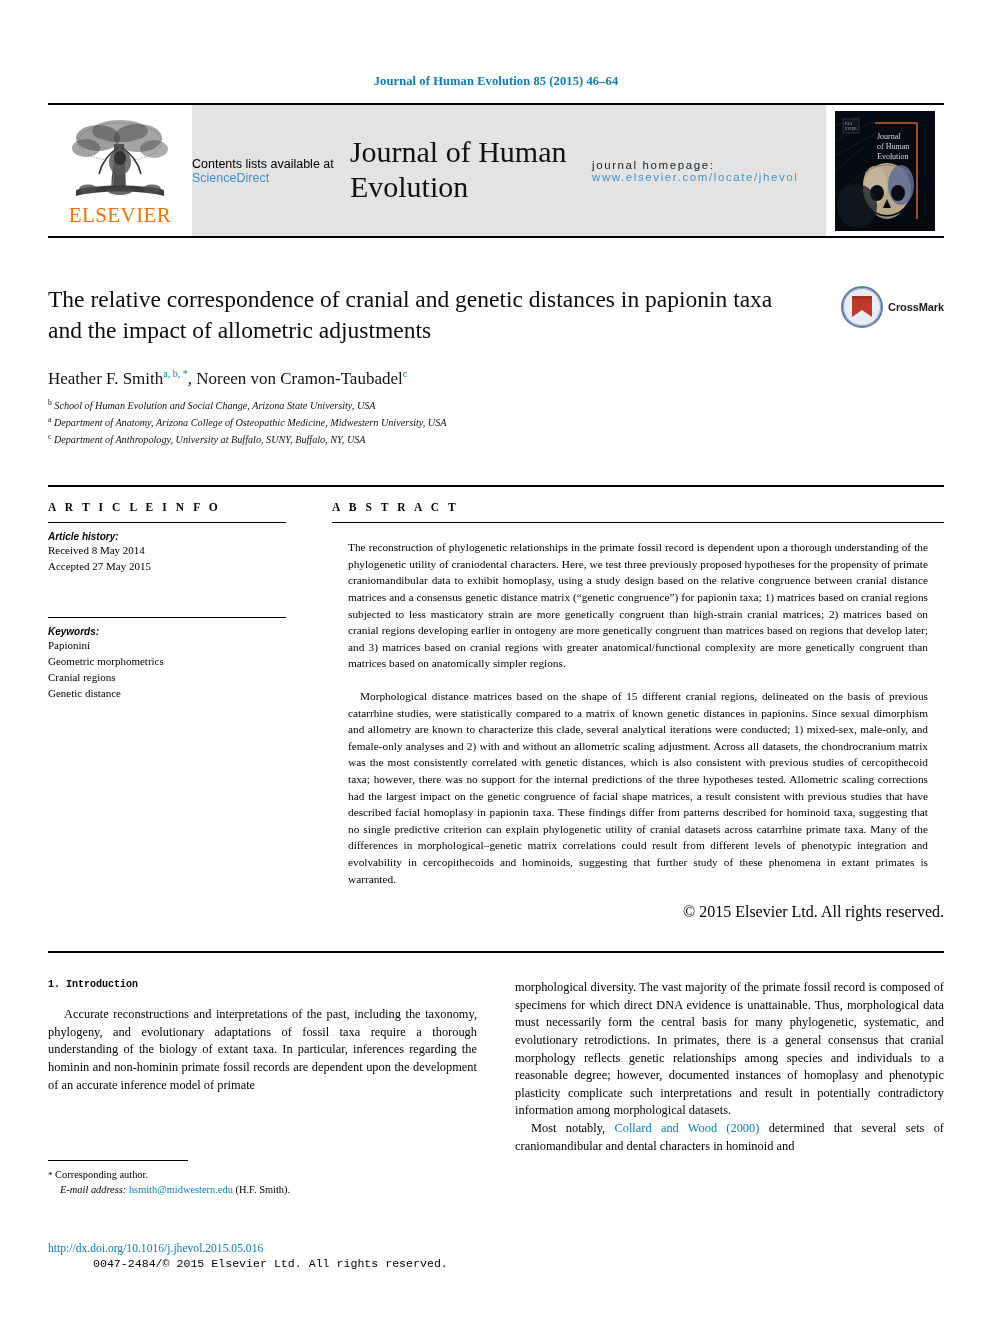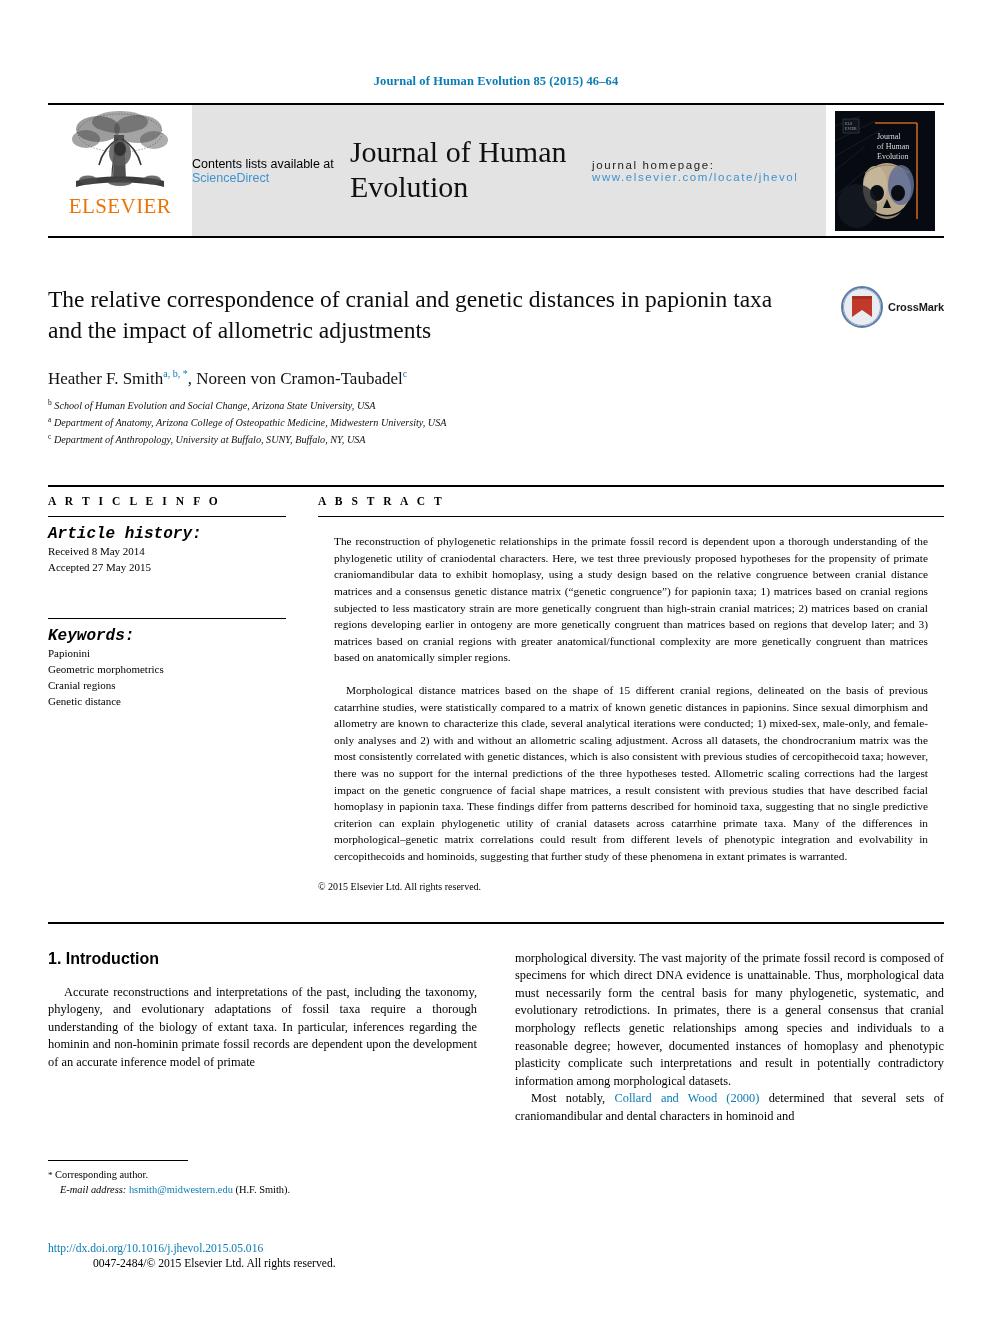--- a/index.html
+++ b/index.html
@@ -43,21 +43,21 @@
     align-items: stretch;
     position: relative;
   }
   .elsevier-block {
     width: 144px;
     flex: 0 0 144px;
     display: flex;
     flex-direction: column;
     align-items: center;
     justify-content: flex-start;
-    padding-top: 4px;
+    padding-top: 13px;
     background: #fff;
   }
   .tree-logo { width: 104px; height: 88px; display:block; }
   .elsevier-word {
     font-family: "Liberation Serif", serif;
     color: #ec7404;
     font-size: 21px;
     letter-spacing: 0.4px;
     font-weight: normal;
     margin-top: -3px;
@@ -166,23 +166,23 @@
     font-weight: bold;
     font-size: 11px;
     color: #1a1a1a;
     letter-spacing: -0.1px;
   }
 
   
   .info-abstract {
     margin: 38px 48px 0 48px;
     border-top: 2.5px solid #000;
-    padding-top: 8px;
-    display: flex;
-    gap: 32px;
+    padding-top: 14px;
+    display: flex;
+    gap: 46px;
   }
   .col-info {
     width: 238px;
     flex: 0 0 238px;
   }
   .col-abstract {
     flex: 1 1 auto;
   }
   .sec-head {
     font-family: "Liberation Serif", serif;
@@ -191,22 +191,22 @@
     letter-spacing: 3.1px;
     margin-bottom: 9px;
   }
   .rule {
     border-top: 1.6px solid #000;
     margin: 0 0 8px 0;
   }
   .meta-label {
     font-style: italic;
     font-weight: bold;
-    font-size: 16px;
-    font-family: Liberation Mono, monospace;
+    font-size: 10px;
+    font-family: Liberation Sans, sans-serif;
   }
   .meta-line {
     font-size: 11px;
     line-height: 1.47;
     font-family: "Liberation Serif", serif;
   }
   .keywords-block {
     margin-top: 42px;
   }
   .abstract-p {
@@ -214,21 +214,22 @@
     line-height: 1.47;
     text-align: justify;
     font-family: "Liberation Serif", serif;
     margin: 16px;
   }
   .abstract-p + .abstract-p {
     text-indent: 12px;
     margin-top: 1px;
   }
   .copyright-line {
-    font-size: 10px;
+    text-align: right;
+    font-size: 16px;
     margin-top: 13px;
     font-family: "Liberation Serif", serif;
   }
 
   
   .body-sep {
     margin: 30px 48px 0 48px;
     border-top: 2.5px solid #000;
   }
   .body-cols {
@@ -236,23 +237,23 @@
     display: flex;
     gap: 38px;
     position: relative;
   }
   .bcol {
     flex: 1 1 0;
     min-width: 0;
     position: relative;
   }
   .section-number-head {
-    font-family: Liberation Sans, sans-serif;
+    font-family: Liberation Mono, monospace;
     font-weight: bold;
-    font-size: 16px;
+    font-size: 10px;
     margin: 0 0 16px 0;
   }
   .body-p {
     font-size: 12.4px;
     line-height: 1.42;
     text-align: justify;
     font-family: "Liberation Serif", serif;
     margin: 0;
     text-indent: 16px;
     -webkit-hyphens: auto;
@@ -289,21 +290,21 @@
   }
   .doi-link {
     color: #0b7bb5;
     font-size: 11.6px;
     font-family: "Liberation Serif", serif;
     display: block;
     text-decoration: none;
   }
   .issn-line {
     font-size: 11.6px;
-    font-family: Liberation Serif, serif;
+    font-family: Liberation Mono, monospace;
     margin-top: 2px;
     padding-left: 45px;
   }
 </style>
 </head>
 <body>
 
 <div class="page">
 
   <div class="running-head">Journal of Human Evolution 85 (2015) 46–64</div>

